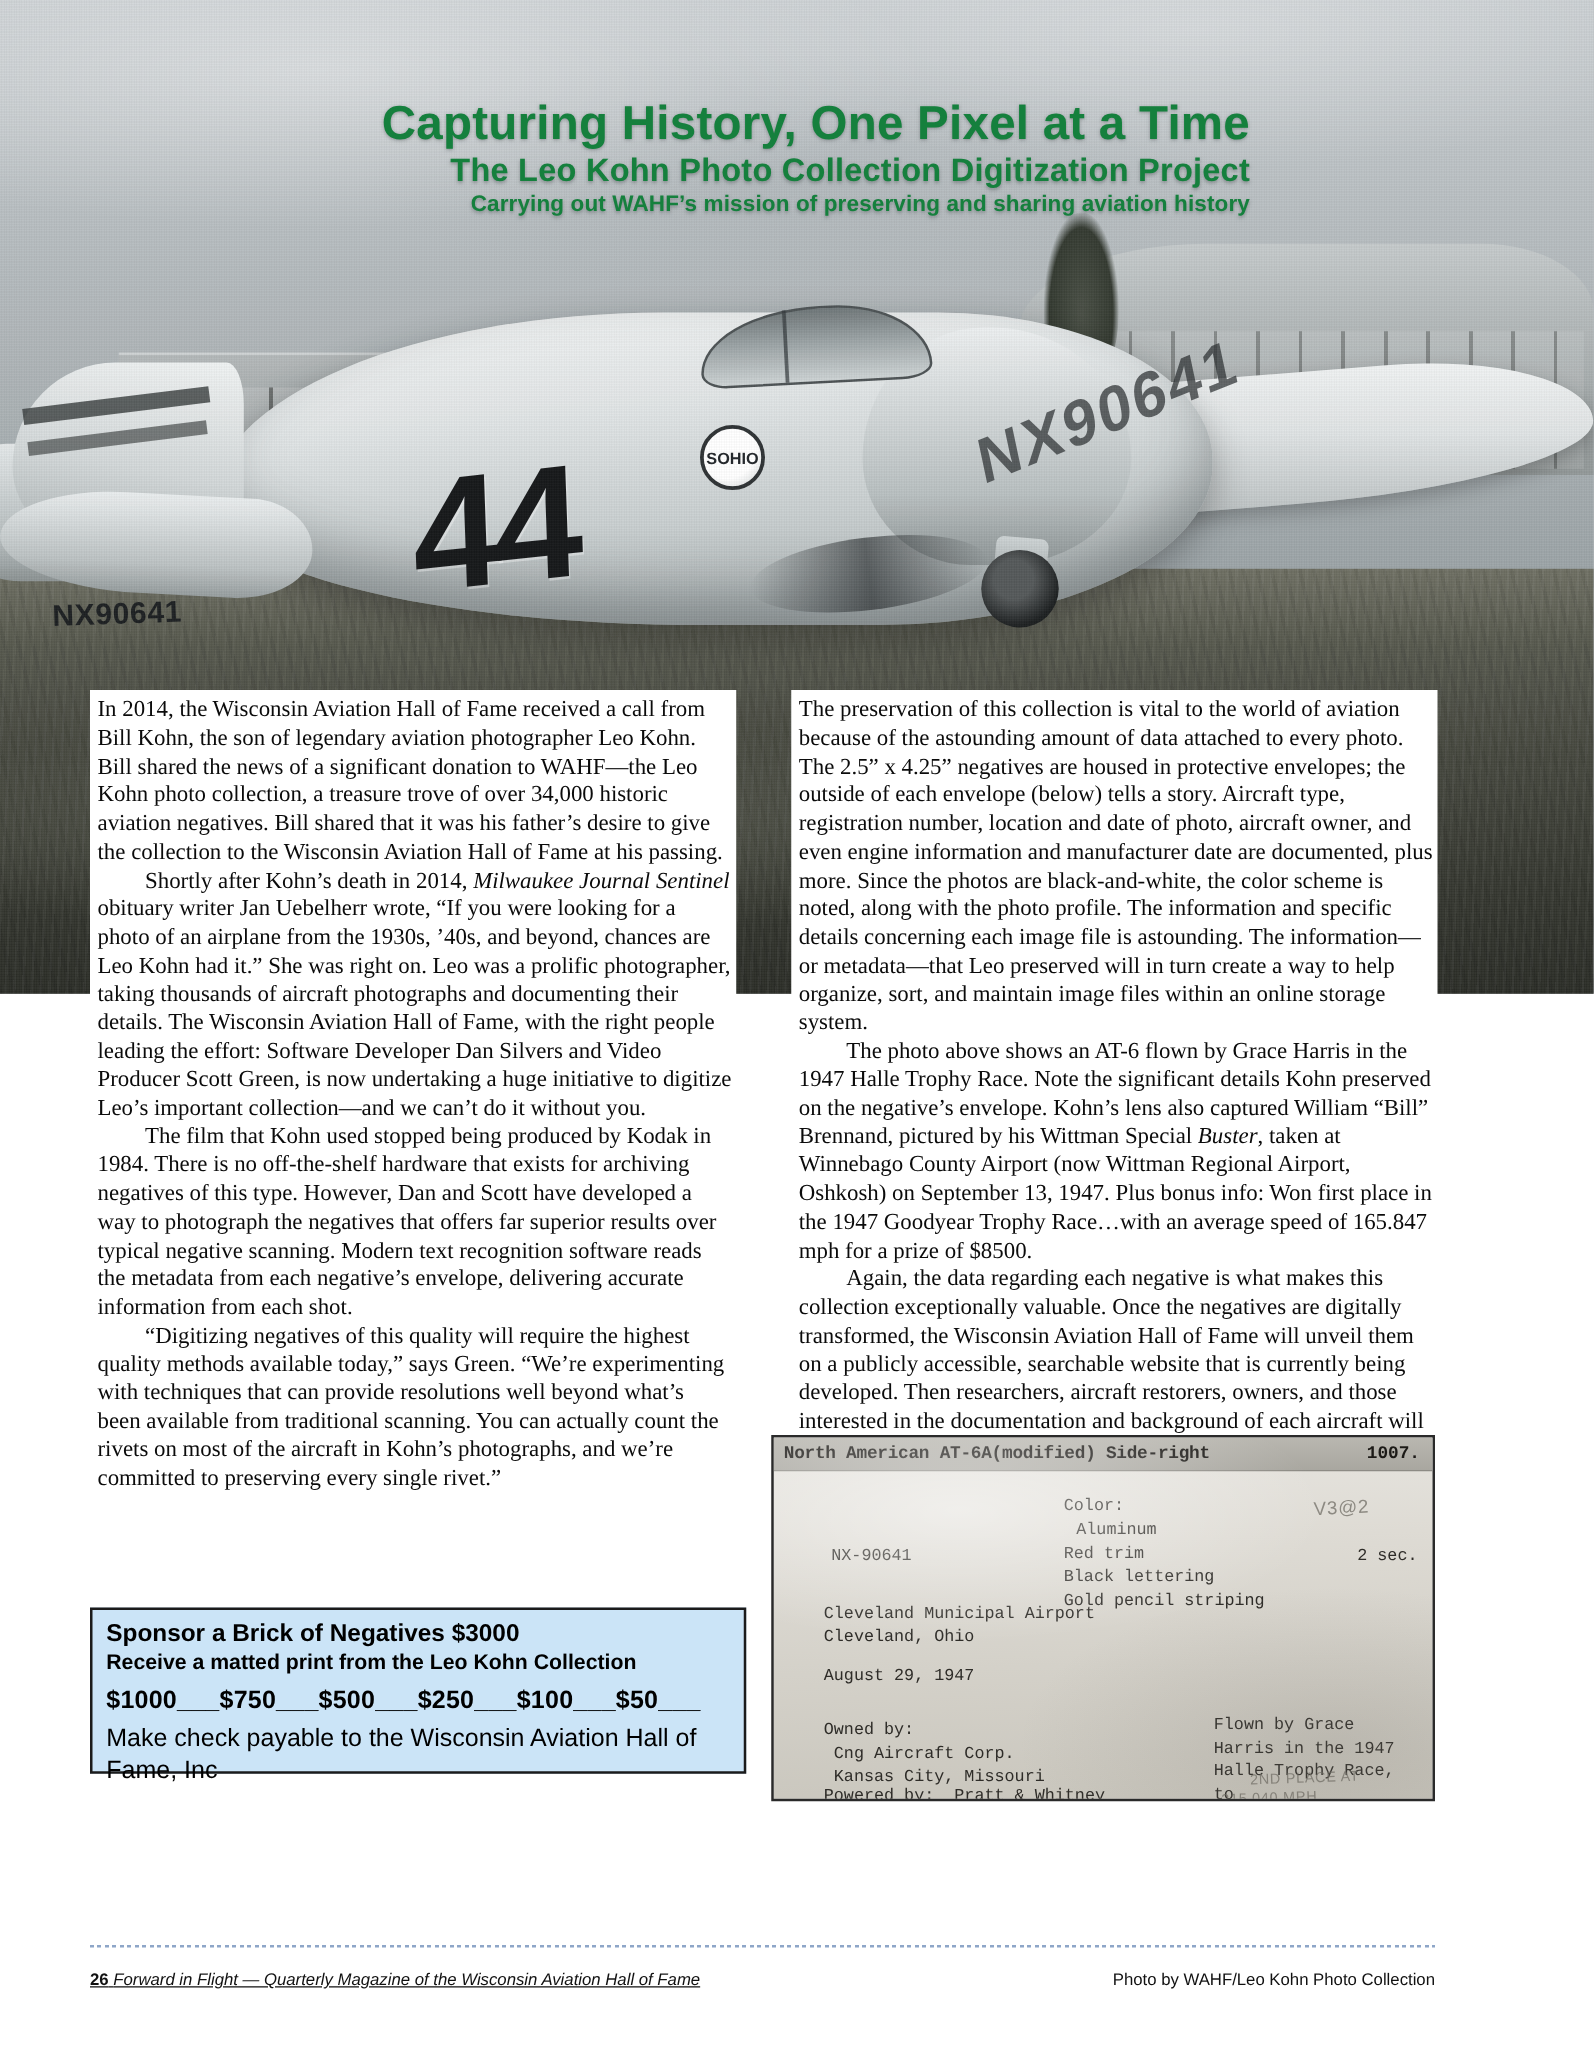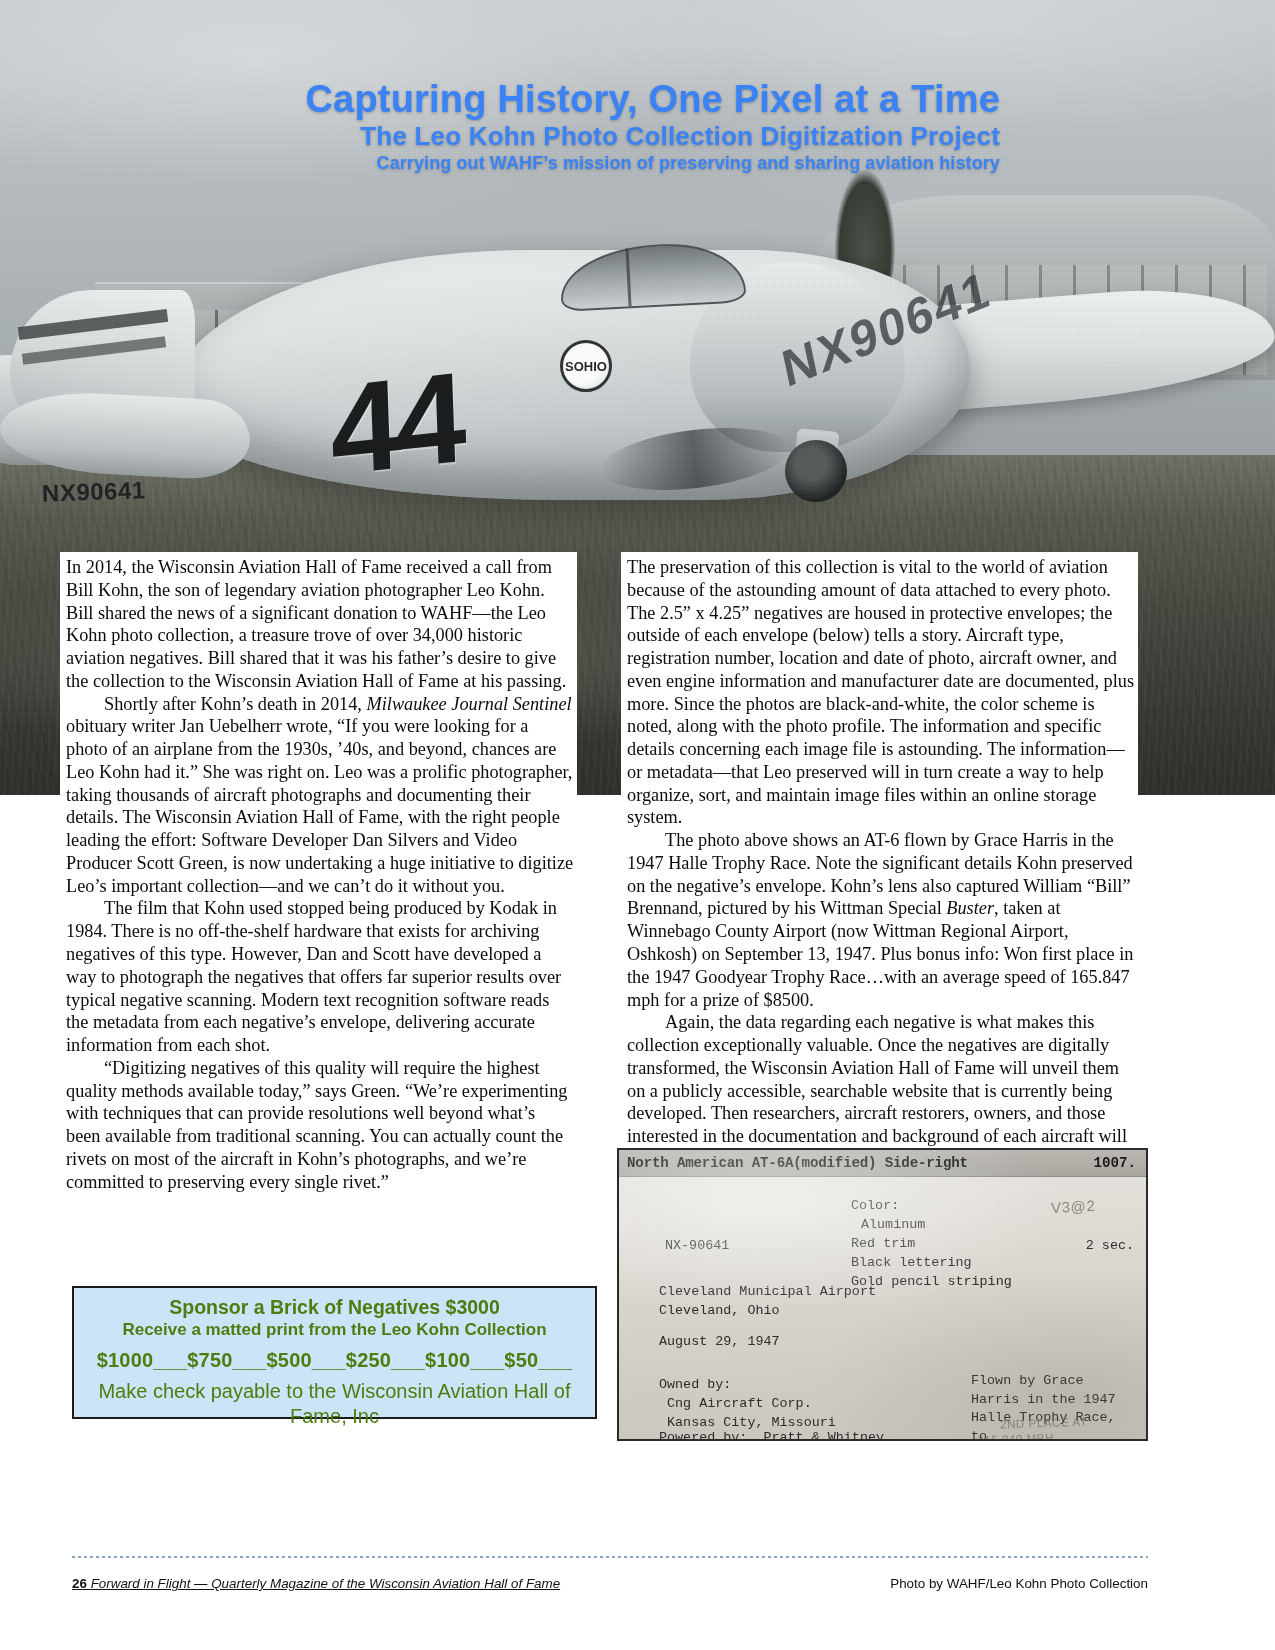--- a/index.html
+++ b/index.html
@@ -172,30 +172,30 @@
       repeating-linear-gradient(0deg, rgba(255,255,255,.02) 0 1px, rgba(0,0,0,.02) 1px 2px),
       repeating-linear-gradient(90deg, rgba(255,255,255,.02) 0 1px, rgba(0,0,0,.02) 1px 2px);
     pointer-events:none;
   }
 
   
   .headline-block {
     position: absolute; left: 0; top: 78px; width: 1000px;
     text-align: right;
     font-family: "Liberation Sans", sans-serif;
-    color: #3b82f6;
+    color: #15803d;
     text-shadow: 0 1px 3px rgba(90,96,98,.55);
   }
   .hl-main { font-size: 38px; font-weight: 700; line-height: 1.12; letter-spacing: .2px; }
   .hl-sub  { font-size: 26px; font-weight: 700; line-height: 1.2; letter-spacing: .2px; }
   .hl-tag  { font-size: 18px; font-weight: 700; line-height: 1.3; letter-spacing: .1px; }
 
   
   .cols {
-    position: absolute; left: 60px; top: 552px;
+    position: absolute; left: 72px; top: 552px;
     width: 1078px;
     display: flex; gap: 44px;
     z-index: 5;
   }
   .col {
     width: 517px;
     background: #ffffff;
     font-size: 18.3px;
     line-height: 1.245;
     color: #0b0b0b;
@@ -210,24 +210,23 @@
   .col-left { }
   .col-right { }
 
   
   .sponsor {
     position: absolute; left: 72px; top: 1286px;
     width: 525px; height: 133px;
     background: #cbe4f7;
     border: 2px solid #1b1b1b;
     font-family: "Liberation Sans", sans-serif;
-    color: #4d7c0f;
+    color: #000000;
     padding: 8px 11px 6px 11px;
     z-index: 6;
-    text-align: center;
   }
   .sp-h1 { font-size: 19.5px; font-weight: 700; line-height: 1.18; }
   .sp-h2 { font-size: 17px; font-weight: 700; line-height: 1.2; margin-top: 1px; }
   .sp-tiers {
     font-size: 20px; font-weight: 700; letter-spacing: .2px;
     margin-top: 9px; margin-bottom: 7px; white-space: nowrap;
   }
   .sp-body { font-size: 20px; line-height: 1.24; }
   .sp-body i { font-style: italic; font-weight: 600; }
 

